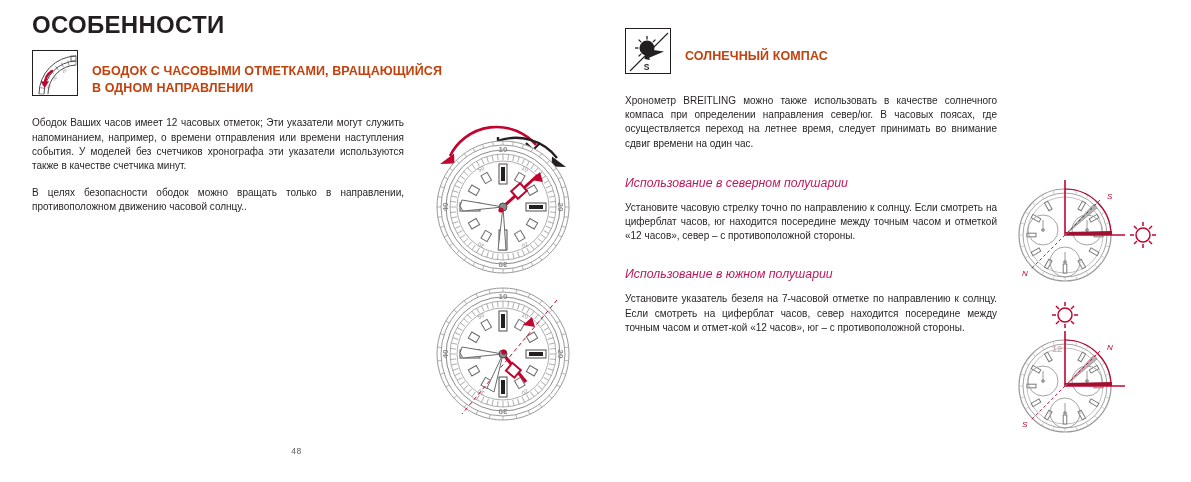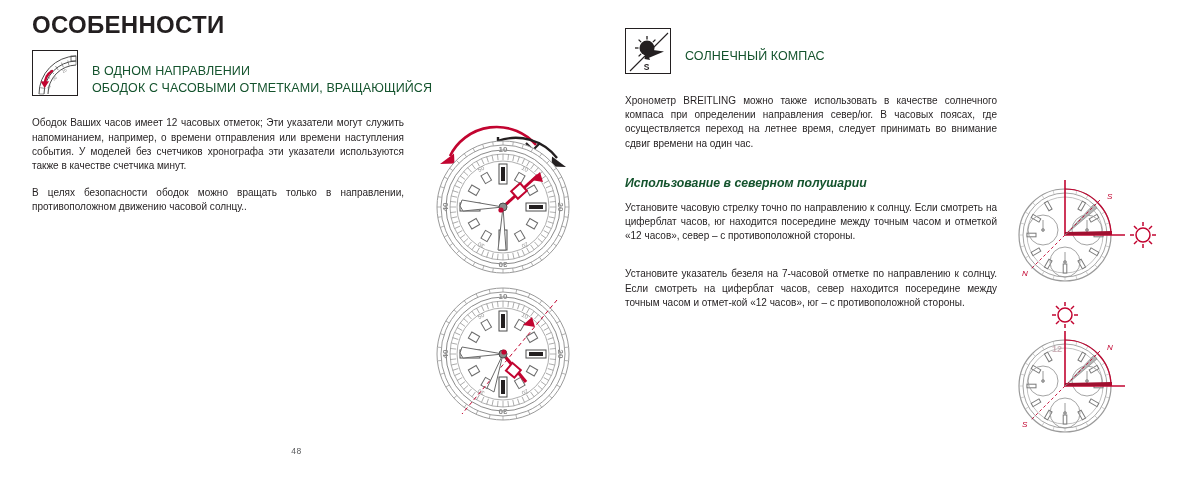--- a/index.html
+++ b/index.html
@@ -39,25 +39,25 @@
     line-height: 1.1;
   }
   .feature-head {
     display: flex;
     align-items: flex-start;
     gap: 14px;
     margin-bottom: 20px;
   }
   .feature-title {
     font-size: 12.5px;
-    font-weight: normal;
+    font-weight: bold;
     line-height: 1.32;
     letter-spacing: 0.1px;
     padding-top: 13px;
-    color: #14532d;
+    color: #c2410c;
   }
   .feature-head.compass .feature-title { padding-top: 20px; }
 
   
   .icon-box {
     width: 46px;
     height: 46px;
     border: 1.6px solid #231f20;
     box-sizing: border-box;
     flex: 0 0 auto;
@@ -73,22 +73,21 @@
     line-height: 1.42;
     margin: 0 0 13px 0;
     color: #231f20;
     text-align: justify;
   }
   p.copy.last { margin-bottom: 0; }
   .subhead {
     font-size: 12.3px;
     font-style: italic;
     margin: 0 0 11px 0;
-    color: #14532d;
-    font-weight: bold;
+    color: #be185d;
   }
   .block { margin-bottom: 18px; }
   .right-col-text { width: 372px; }
 
   
   .page-number {
     position: absolute;
     bottom: 26px;
     left: 0;
     right: 0;
@@ -146,22 +145,22 @@
 
           <g stroke="#c20430" stroke-width="2.4" fill="none" stroke-linecap="round">
             <path d="M19 20 A 15 15 0 0 0 12 33"></path>
           </g>
           <polygon points="11.6,37 7.6,30.6 16.1,30.2" fill="#c20430"></polygon>
 
           <rect x="38" y="5" width="5" height="5" fill="none" stroke="#4d4d4d" stroke-width="0.8"></rect>
         </svg>
       </div>
       <div class="feature-title">
+        <div>ОБОДОК С ЧАСОВЫМИ ОТМЕТКАМИ, ВРАЩАЮЩИЙСЯ</div>
         <div>В ОДНОМ НАПРАВЛЕНИИ</div>
-        <div>ОБОДОК С ЧАСОВЫМИ ОТМЕТКАМИ, ВРАЩАЮЩИЙСЯ</div>
       </div>
     </div>
 
     <div class="body-col">
       <p class="copy">Ободок Ваших часов имеет 12 часовых отметок; Эти указатели могут служить напоминанием, например, о времени отправления или времени наступления события. У моделей без счетчиков хронографа эти указатели используются также в качестве счетчика минут.</p>
       <p class="copy last">В целях безопасности ободок можно вращать только в направлении, противоположном движению часовой солнцу..</p>
     </div>
 
     <div class="page-number">48</div>
   </div>
@@ -192,20 +191,21 @@
 
     <div class="right-col-text">
       <p class="copy">Хронометр BREITLING можно также использовать в качестве солнечного компаса при определении направления север/юг. В часовых поясах, где осуществляется переход на летнее время, следует принимать во внимание сдвиг времени на один час.</p>
 
       <div class="block" style="margin-top:25px;">
         <div class="subhead">Использование в северном полушарии</div>
         <p class="copy last">Установите часовую стрелку точно по направлению к солнцу. Если смотреть на циферблат часов, юг находится посередине между точным часом и отметкой «12 часов», север – с противоположной стороны.</p>
       </div>
 
       <div class="block" style="margin-top:24px;">
+        <div class="subhead">Использование в южном полушарии</div>
         <p class="copy last">Установите указатель безеля на 7-часовой отметке по направлению к солнцу. Если смотреть на циферблат часов, север находится посередине между точным часом и отмет-кой «12 часов», юг – с противоположной стороны.</p>
       </div>
     </div>
 
   </div>
 </div>
 
 <div class="fig" id="fig-bezel-top">
   <svg width="175" height="175" viewBox="0 0 175 175">
     <defs>

